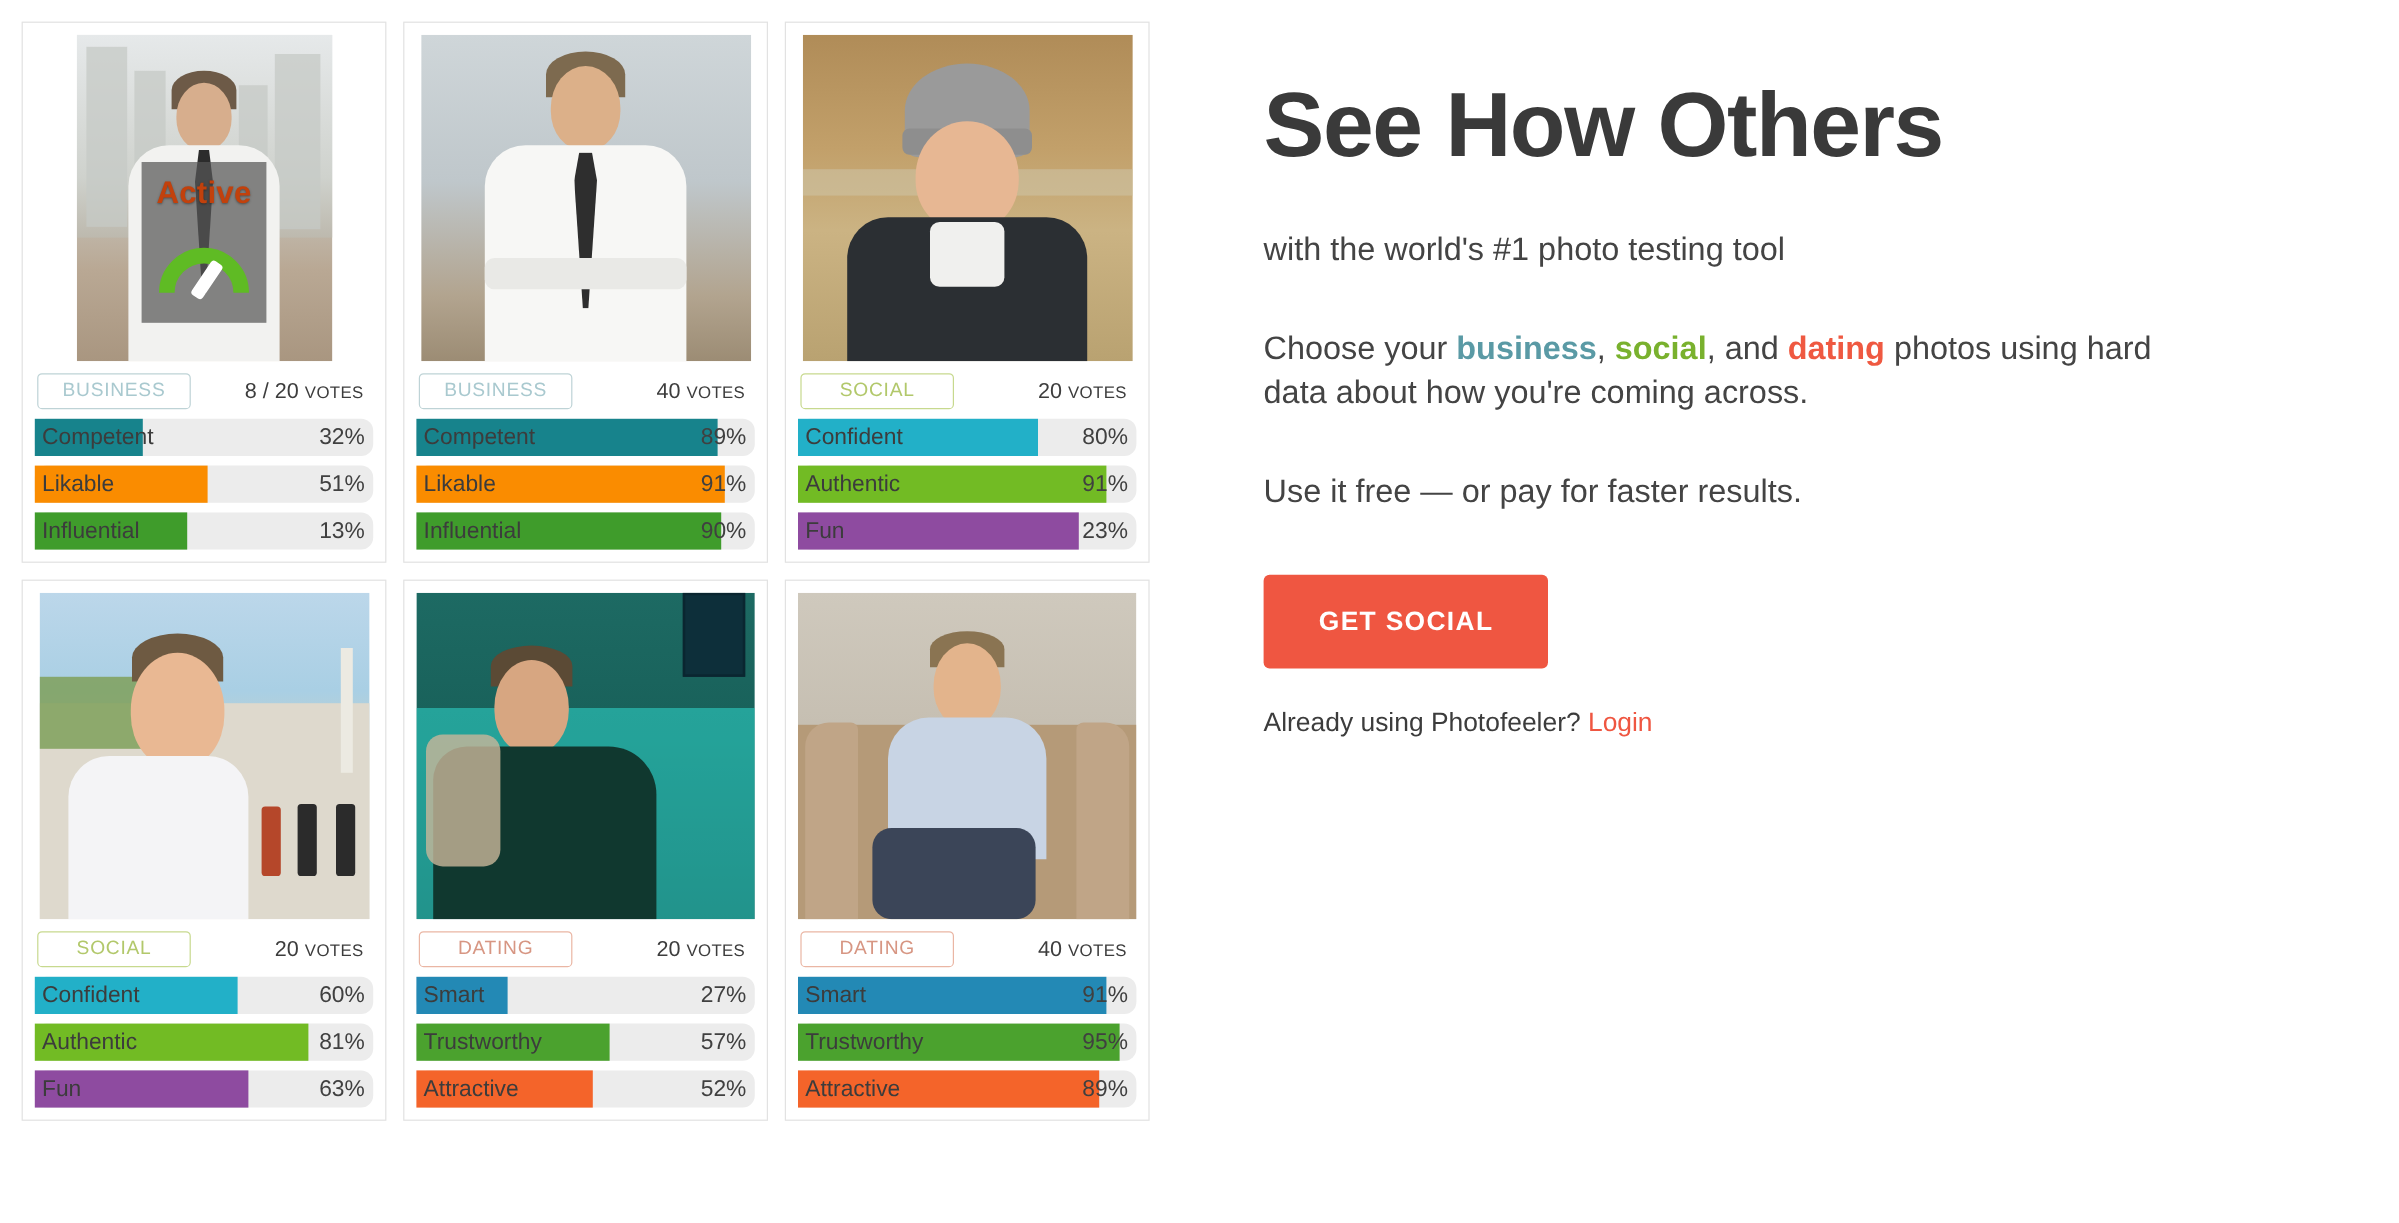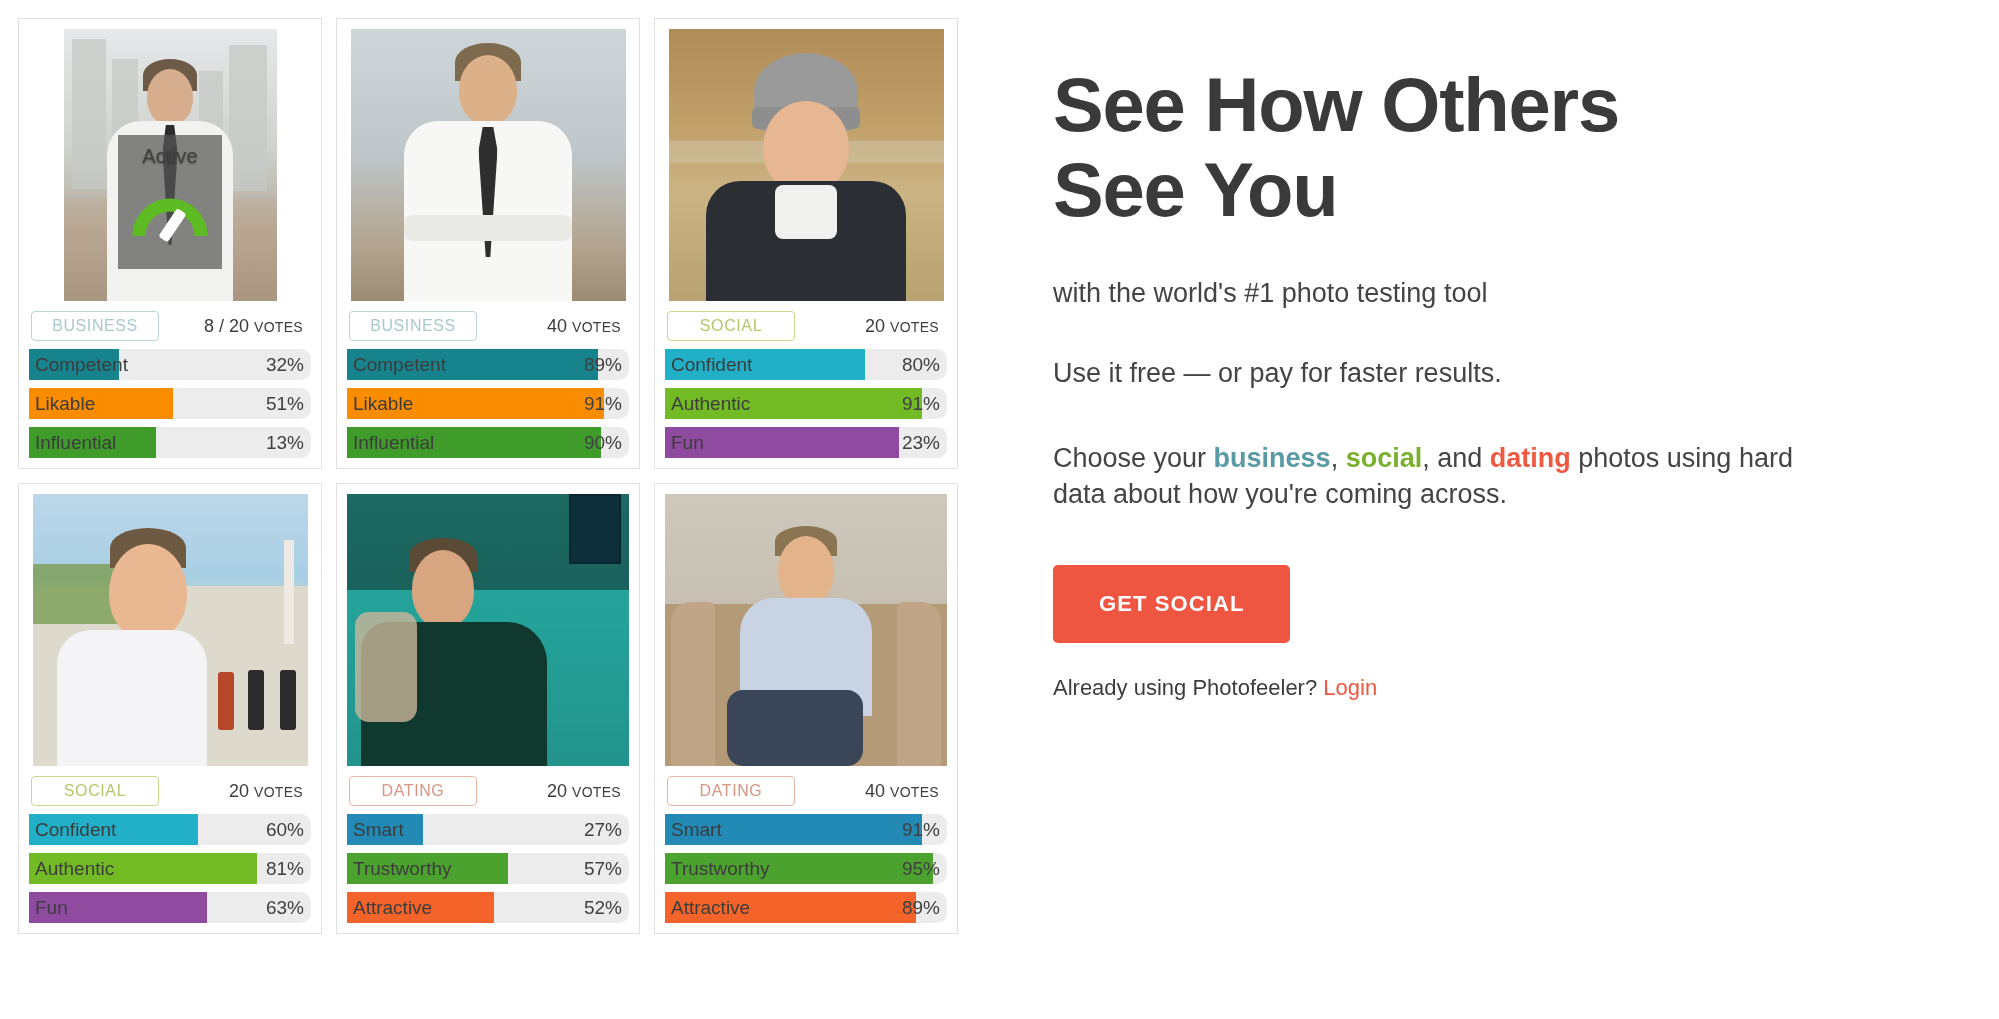--- a/index.html
+++ b/index.html
@@ -103,23 +103,23 @@
     top: 106px;
     width: 104px;
     height: 134px;
     background: rgba(86,86,86,0.72);
     display: flex;
     flex-direction: column;
     align-items: center;
     padding-top: 10px;
   }
   .overlay-active .lbl {
-    color: #404040;
-    font-size: 20px;
-    font-weight: normal;
+    color: #c2410c;
+    font-size: 26px;
+    font-weight: bold;
     letter-spacing: .2px;
     text-shadow: 0 1px 2px rgba(0,0,0,.4);
   }
   .gauge { position: relative; width: 78px; height: 62px; margin-top: 12px; }
   .gauge svg { display:block; }
 
   
   .meta {
     display: flex;
     align-items: center;
@@ -471,30 +471,29 @@
           </div>
         </div>
       </div>
 
     </div>
   </div>
 
   <div class="hero">
     <h1>
       <span>See How Others</span><br>
-      <span>See You</span>
     </h1>
 
     <div class="sub">with the world's #1 photo testing tool</div>
-
-    <div class="para para2">Use it free — or pay for faster results.</div>
 
     <div class="para">
       <span>Choose your </span><b class="kw-business">business</b><span>, </span><b class="kw-social">social</b><span>, and </span><b class="kw-dating">dating</b><span> photos using hard data about how you're coming across.</span>
     </div>
+
+    <div class="para para2">Use it free — or pay for faster results.</div>
 
     <button class="cta">GET SOCIAL</button>
 
     <div class="login-line">
       <span>Already using Photofeeler?</span>
       <a href="#">Login</a>
     </div>
   </div>
 
 </div>

